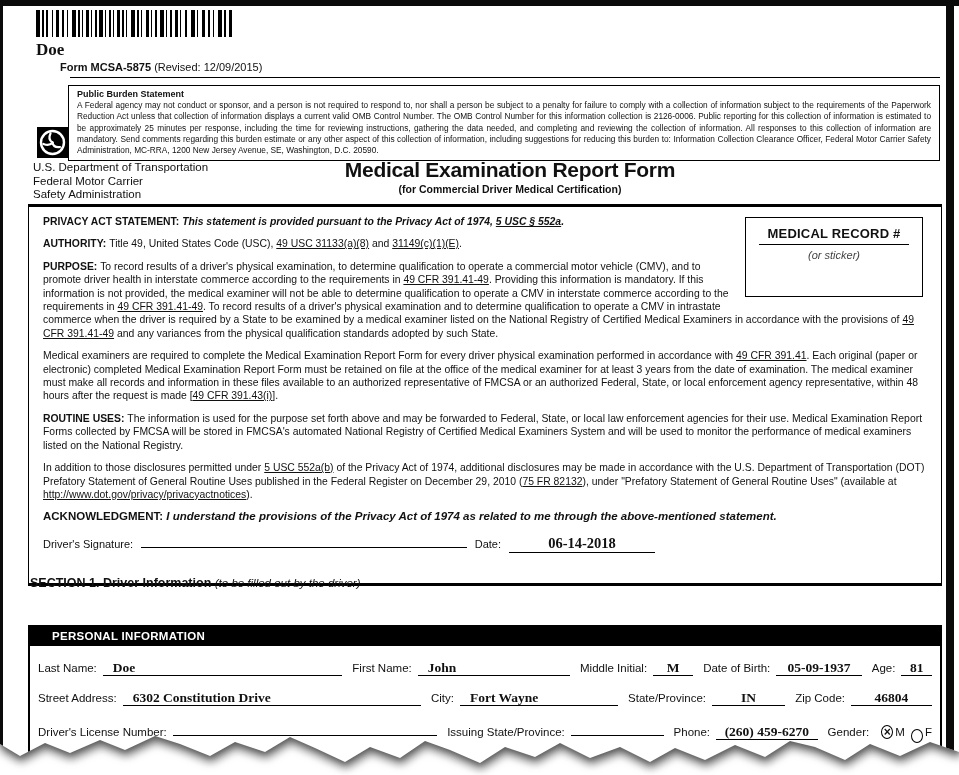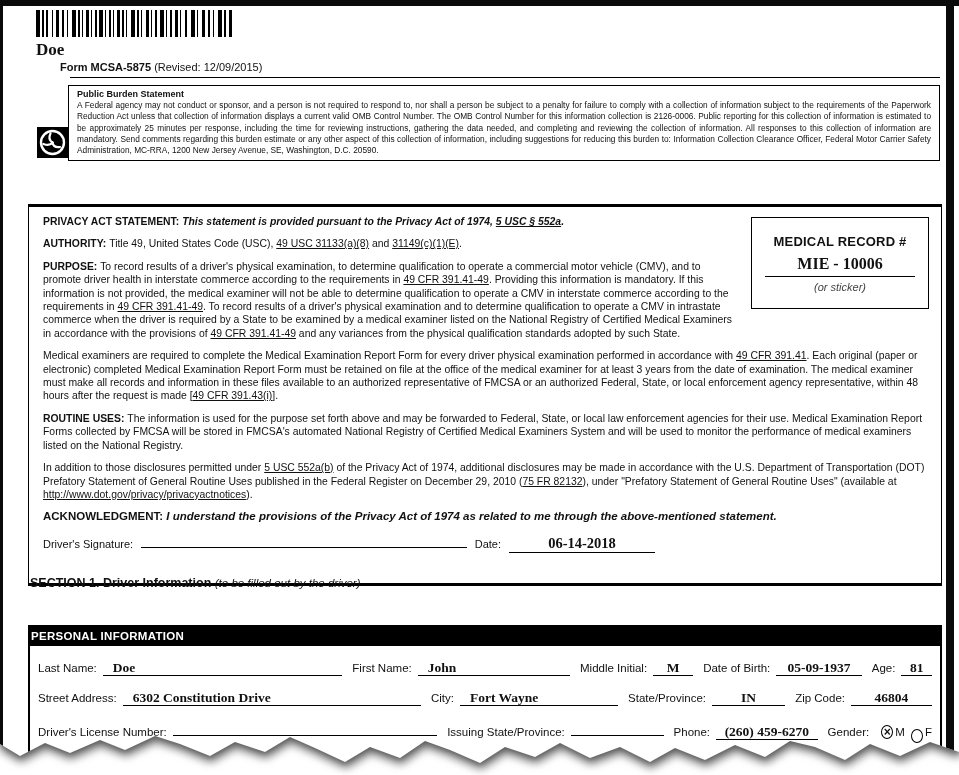--- a/index.html
+++ b/index.html
@@ -27,37 +27,37 @@
   .dot-logo{position:absolute;left:37px;top:127px;}
   .agency{position:absolute;left:33px;top:161px;font-size:11.5px;line-height:13.5px;}
   .main-title-wrap{position:absolute;left:230px;top:158px;width:560px;text-align:center;}
   .main-title{font-weight:bold;font-size:21px;letter-spacing:-.3px;}
   .sub-title{font-weight:bold;font-size:10.5px;margin-top:1px;}
 
   .privacy-box{position:absolute;left:28px;top:204px;width:914px;height:382px;box-sizing:border-box;
     border-top:3px solid #000;border-bottom:3px solid #000;border-left:1.5px solid #000;border-right:1.5px solid #000;
     padding:8px 10px 0 14px;overflow:hidden;}
   .privacy-box p{margin:0 0 9px 0;font-size:10.4px;line-height:13.4px;text-align:left;}
-  .mrec{float:right;width:178px;height:92px;box-sizing:border-box;border:1.5px solid #000;margin:2px 2px 8px 14px;text-align:center;padding-top:16px;}
+  .mrec{float:right;width:178px;height:80px;box-sizing:border-box;border:1.5px solid #000;margin:2px 8px 8px 14px;text-align:center;padding-top:8px;}
   .mrec-label{font-weight:bold;font-size:13px;letter-spacing:.2px;}
   .mrec-value{font-family:"Liberation Serif",serif;font-weight:bold;font-size:16px;margin-top:6px;}
   .mrec-hr{width:150px;margin:3px auto 4px auto;border-top:1.5px solid #000;}
   .mrec-note{font-style:italic;font-size:11px;color:#444;}
   .ack{font-size:11.5px !important;margin-top:4px !important;}
   .sig-row{display:flex;align-items:baseline;width:612px;margin-top:10px;font-size:11px;}
   .sig-line{flex:1;border-bottom:1px solid #000;margin:0 8px;height:13px;}
   .date-label{margin-right:8px;}
   .date-value{font-family:"Liberation Serif",serif;font-weight:bold;font-size:14.5px;border-bottom:1.2px solid #000;min-width:130px;text-align:center;padding:0 8px;}
 
   .sec1-heading{position:absolute;left:30px;top:576px;font-size:12.5px;}
   .sec1-heading .b{font-weight:bold;}
   .sec1-heading .i{font-style:italic;font-size:11.5px;}
 
   .pi-table{position:absolute;left:28px;top:625px;width:914px;box-sizing:border-box;}
-  .pi-header{background:#000;color:#fff;font-weight:bold;font-size:11.5px;letter-spacing:.3px;padding:5px 10px 4px 3px;}
+  .pi-header{background:#000;color:#fff;font-weight:bold;font-size:11.5px;letter-spacing:.3px;padding:5px 10px 4px 24px;}
   .pi-body{border-left:2px solid #000;border-right:2px solid #000;padding:0 8px;height:130px;}
   .pi-row{display:flex;align-items:baseline;padding-top:14px;font-size:11.5px;white-space:nowrap;}
   .lbl{margin-right:6px;}
   .lbl.gap{margin-left:10px;}
   .val{display:inline-block;font-family:"Liberation Serif",serif;font-weight:bold;font-size:13.5px;border-bottom:1.2px solid #000;padding:0 2px 0 10px;height:15px;box-sizing:content-box;}
   .val.ctr{text-align:center;padding:0 2px;}
   .radio{display:inline-flex;width:12px;height:12px;border:1.3px solid #000;border-radius:50%;align-items:center;justify-content:center;margin:0 2px 0 6px;vertical-align:-2px;font-size:12px;font-weight:bold;line-height:1;}
   .radio .mark{transform:translateY(-0.5px);}
   .rlbl{font-size:11.5px;}
 </style>
@@ -130,26 +130,34 @@
     <svg class="dot-logo" width="31" height="31" viewBox="0 0 31 31">
       <rect x="0" y="0" width="31" height="31" fill="#000"></rect>
       <circle cx="15.5" cy="15.5" r="11.5" fill="none" stroke="#fff" stroke-width="2.4"></circle>
       <g fill="none" stroke="#fff" stroke-width="2.2" stroke-linecap="round">
         <path d="M15.5 15.5 Q 10.5 12.5, 13.5 6.5"></path>
         <path d="M15.5 15.5 Q 16.5 21, 23 20"></path>
         <path d="M15.5 15.5 Q 12.5 19.5, 6.5 17"></path>
       </g>
     </svg>
 
-
+    <div class="agency">
+      <div>U.S. Department of Transportation</div>
+      <div>Federal Motor Carrier</div>
+      <div>Safety Administration</div>
+    </div>
+
+    <div class="main-title-wrap">
+      <div class="main-title">Medical Examination Report Form</div>
+      <div class="sub-title">(for Commercial Driver Medical Certification)</div>
+    </div>
 
     <div class="privacy-box">
       <div class="mrec">
         <div class="mrec-label">MEDICAL RECORD #</div>
-        <div class="mrec-value">MIE - 10006</div>
         <div class="mrec-hr"></div>
         <div class="mrec-note">(or sticker)</div>
       </div>
       <p><span style="font-weight: bold;">PRIVACY ACT STATEMENT: </span><span style="font-weight: bold; font-style: italic;">This statement is provided pursuant to the Privacy Act of 1974, </span><span style="font-weight: bold; font-style: italic; text-decoration: underline;">5 USC § 552a</span><span style="font-weight: bold; font-style: italic;">.</span></p>
       <p><span style="font-weight: bold;">AUTHORITY: </span><span>Title 49, United States Code (USC), </span><span style="text-decoration: underline;">49 USC 31133(a)(8)</span><span> and </span><span style="text-decoration: underline;">31149(c)(1)(E)</span><span>.</span></p>
       <p><span style="font-weight: bold;">PURPOSE: </span><span>To record results of a driver's physical examination, to determine qualification to operate a commercial motor vehicle (CMV), and to promote driver health in interstate commerce according to the requirements in </span><span style="text-decoration: underline;">49 CFR 391.41-49</span><span>. Providing this information is mandatory. If this information is not provided, the medical examiner will not be able to determine qualification to operate a CMV in interstate commerce according to the requirements in </span><span style="text-decoration: underline;">49 CFR 391.41-49</span><span>. To record results of a driver's physical examination and to determine qualification to operate a CMV in intrastate commerce when the driver is required by a State to be examined by a medical examiner listed on the National Registry of Certified Medical Examiners in accordance with the provisions of </span><span style="text-decoration: underline;">49 CFR 391.41-49</span><span> and any variances from the physical qualification standards adopted by such State.</span></p>
       <p><span>Medical examiners are required to complete the Medical Examination Report Form for every driver physical examination performed in accordance with </span><span style="text-decoration: underline;">49 CFR 391.41</span><span>. Each original (paper or electronic) completed Medical Examination Report Form must be retained on file at the office of the medical examiner for at least 3 years from the date of examination. The medical examiner must make all records and information in these files available to an authorized representative of FMCSA or an authorized Federal, State, or local enforcement agency representative, within 48 hours after the request is made [</span><span style="text-decoration: underline;">49 CFR 391.43(i)</span><span>].</span></p>
       <p><span style="font-weight: bold;">ROUTINE USES: </span><span>The information is used for the purpose set forth above and may be forwarded to Federal, State, or local law enforcement agencies for their use. Medical Examination Report Forms collected by FMCSA will be stored in FMCSA's automated National Registry of Certified Medical Examiners System and will be used to monitor the performance of medical examiners listed on the National Registry.</span></p>
       <p><span>In addition to those disclosures permitted under </span><span style="text-decoration: underline;">5 USC 552a(b)</span><span> of the Privacy Act of 1974, additional disclosures may be made in accordance with the U.S. Department of Transportation (DOT) Prefatory Statement of General Routine Uses published in the Federal Register on December 29, 2010 (</span><span style="text-decoration: underline;">75 FR 82132</span><span>), under "Prefatory Statement of General Routine Uses" (available at </span><span style="text-decoration: underline;">http://www.dot.gov/privacy/privacyactnotices</span><span>).</span></p>
       <p class="ack"><span style="font-weight: bold;">ACKNOWLEDGMENT: </span><span style="font-weight: bold; font-style: italic;">I understand the provisions of the Privacy Act of 1974 as related to me through the above-mentioned statement.</span></p>

